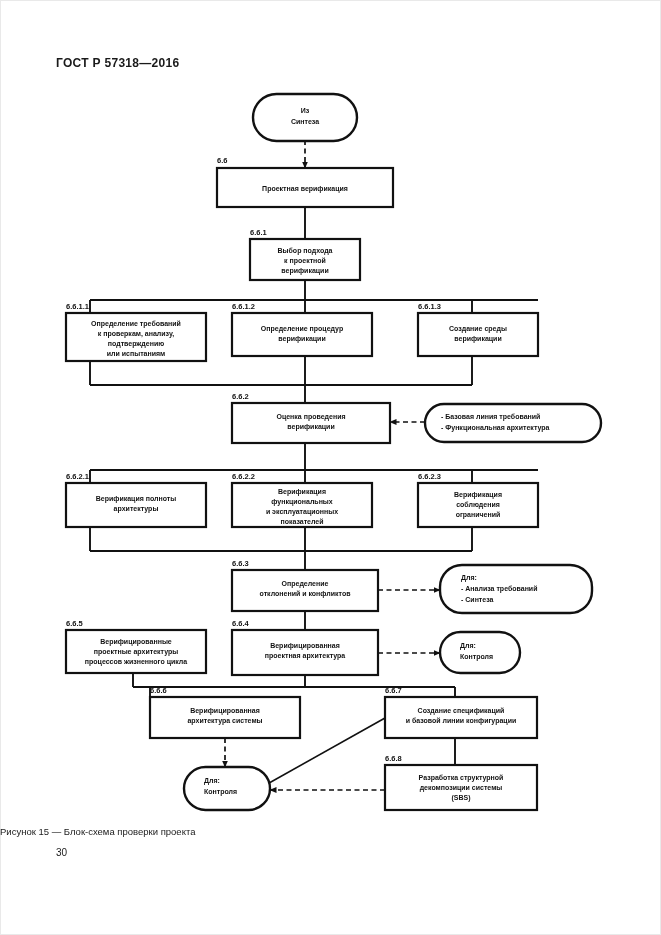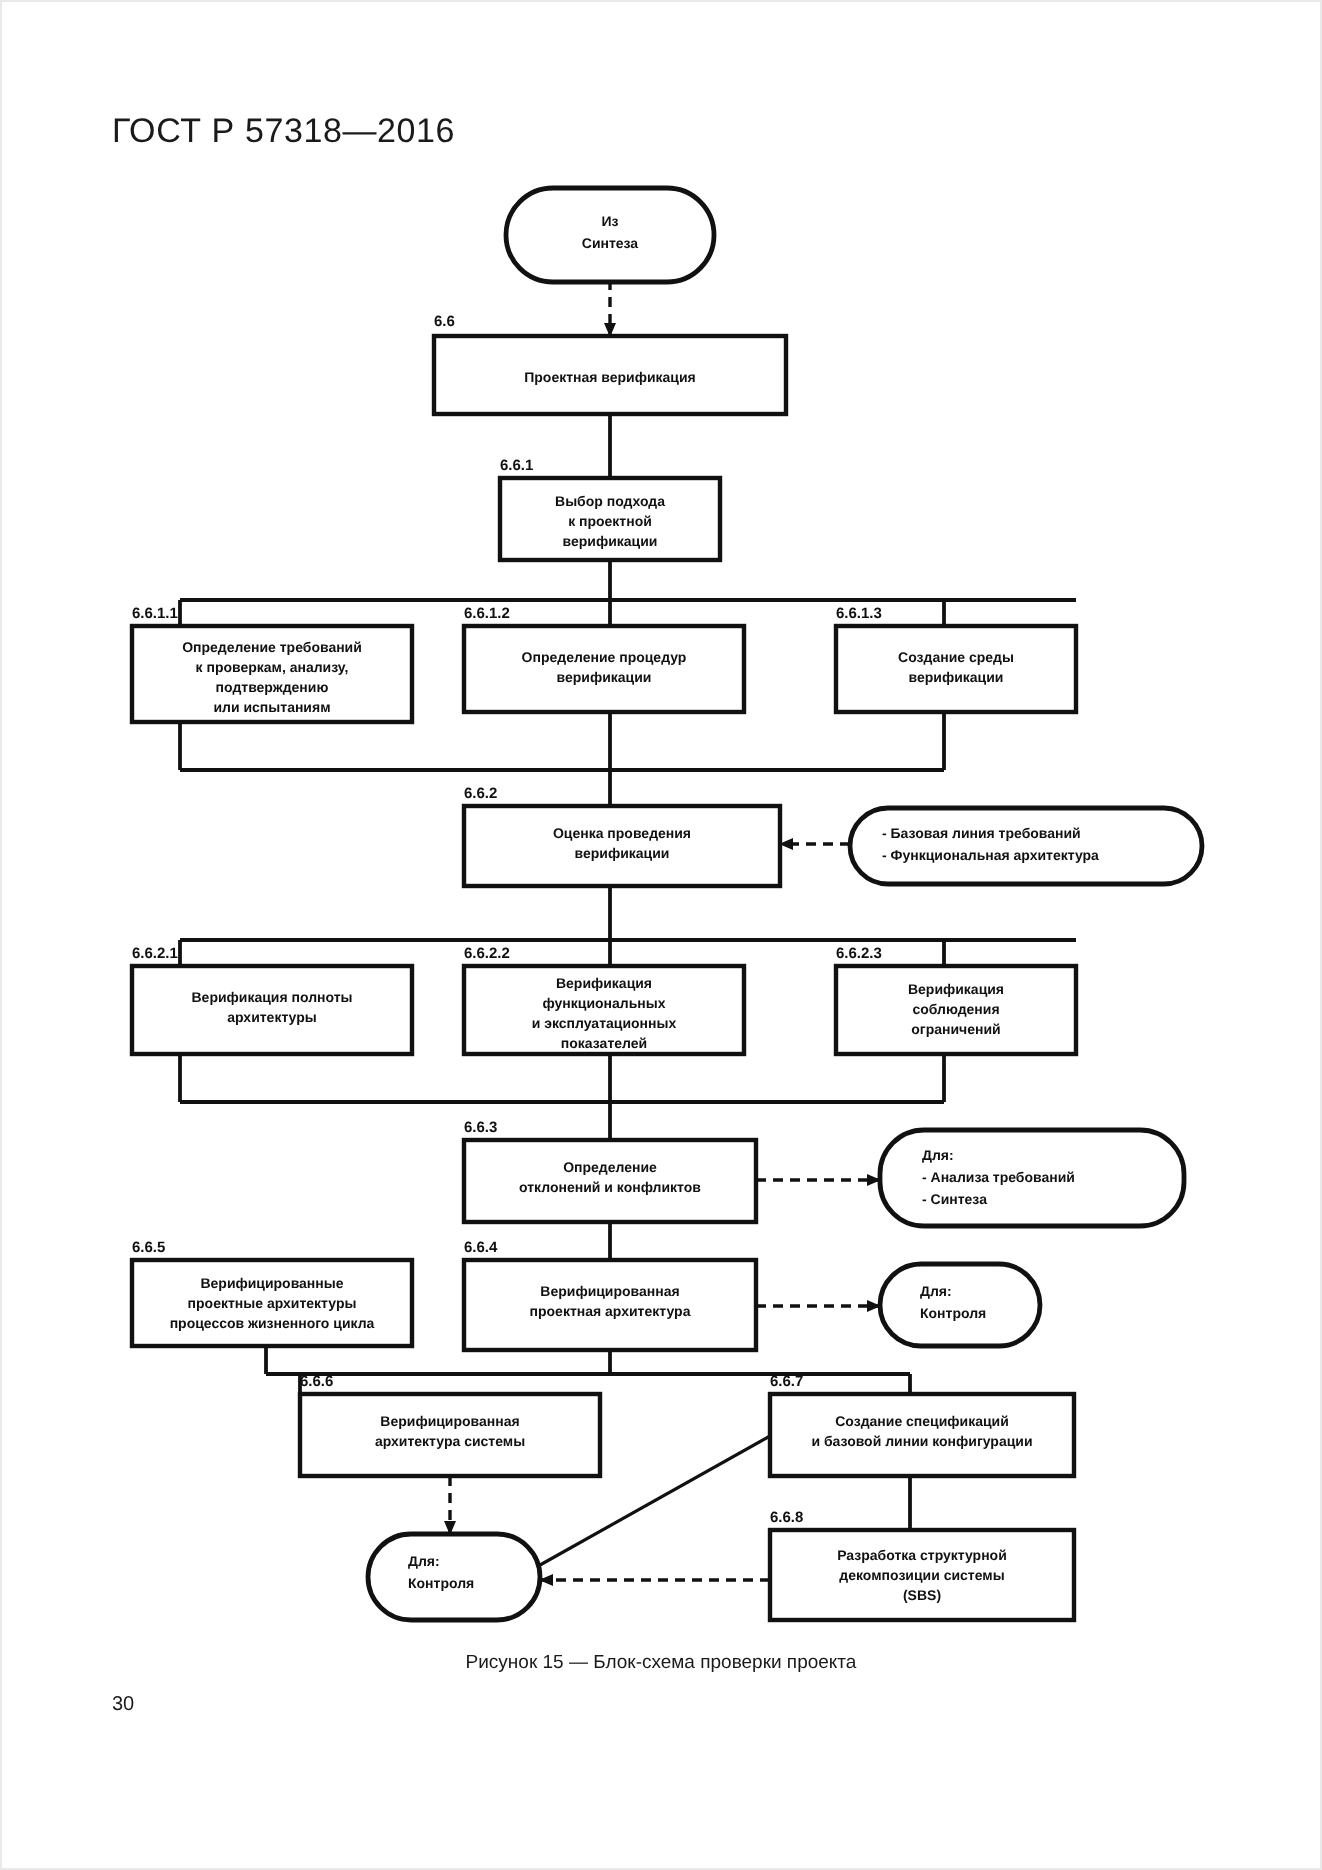--- a/index.html
+++ b/index.html
@@ -11,26 +11,26 @@
     overflow:hidden;
     box-sizing:border-box;
   }
   .page-edge{
     position:absolute;left:0;top:0;width:661px;height:935px;
     box-shadow:inset 0 0 0 1px #e9e9e9;
     pointer-events:none;
   }
   .std-header{
     position:absolute;left:56px;top:56px;
-    font-size:17px;font-weight:normal;letter-spacing:.3px;color:#1a1a1a;
+    font-size:12px;font-weight:bold;letter-spacing:.3px;color:#1a1a1a;
     white-space:nowrap;
   }
   .figure-caption{
     position:absolute;left:0;top:826px;width:661px;
-    text-align:center;font-size:9.5px;color:#1a1a1a;
+    font-size:9.5px;color:#1a1a1a;
   }
   .page-number{
     position:absolute;left:56px;top:847px;
     font-size:10px;color:#1a1a1a;
   }
   svg.flow{position:absolute;left:0;top:0;width:661px;height:935px;}
   svg.flow text{font-family:"Liberation Sans",sans-serif;fill:#111111;}
   .nodelabel{font-size:7px;font-weight:bold;text-anchor:middle;}
   .nodelabel-left{font-size:7px;font-weight:bold;text-anchor:start;}
   .idlabel{font-size:7.5px;font-weight:bold;text-anchor:start;fill:#111;}

